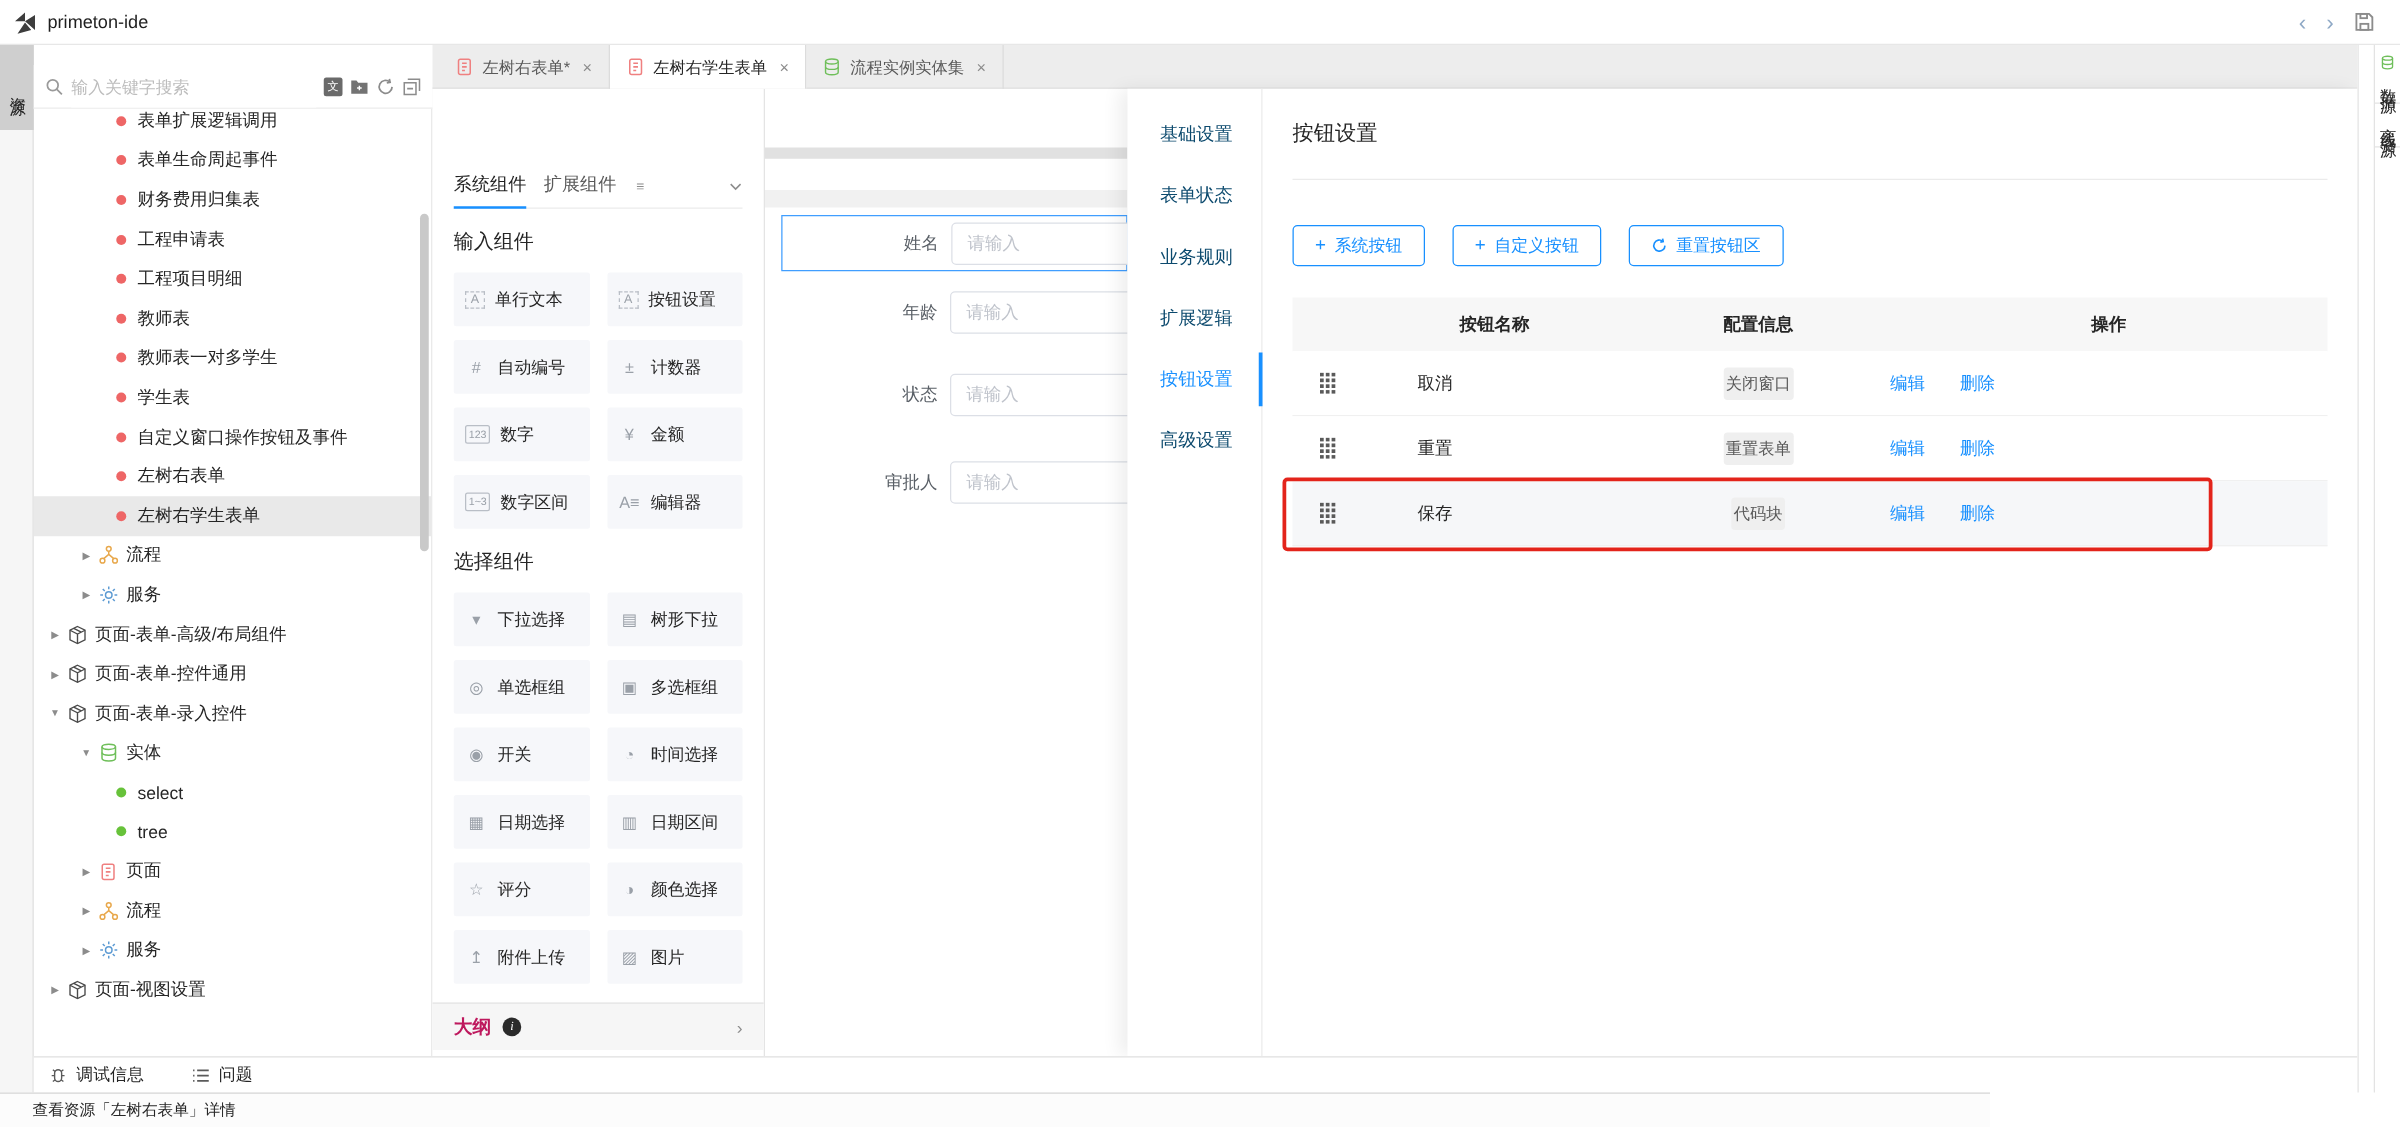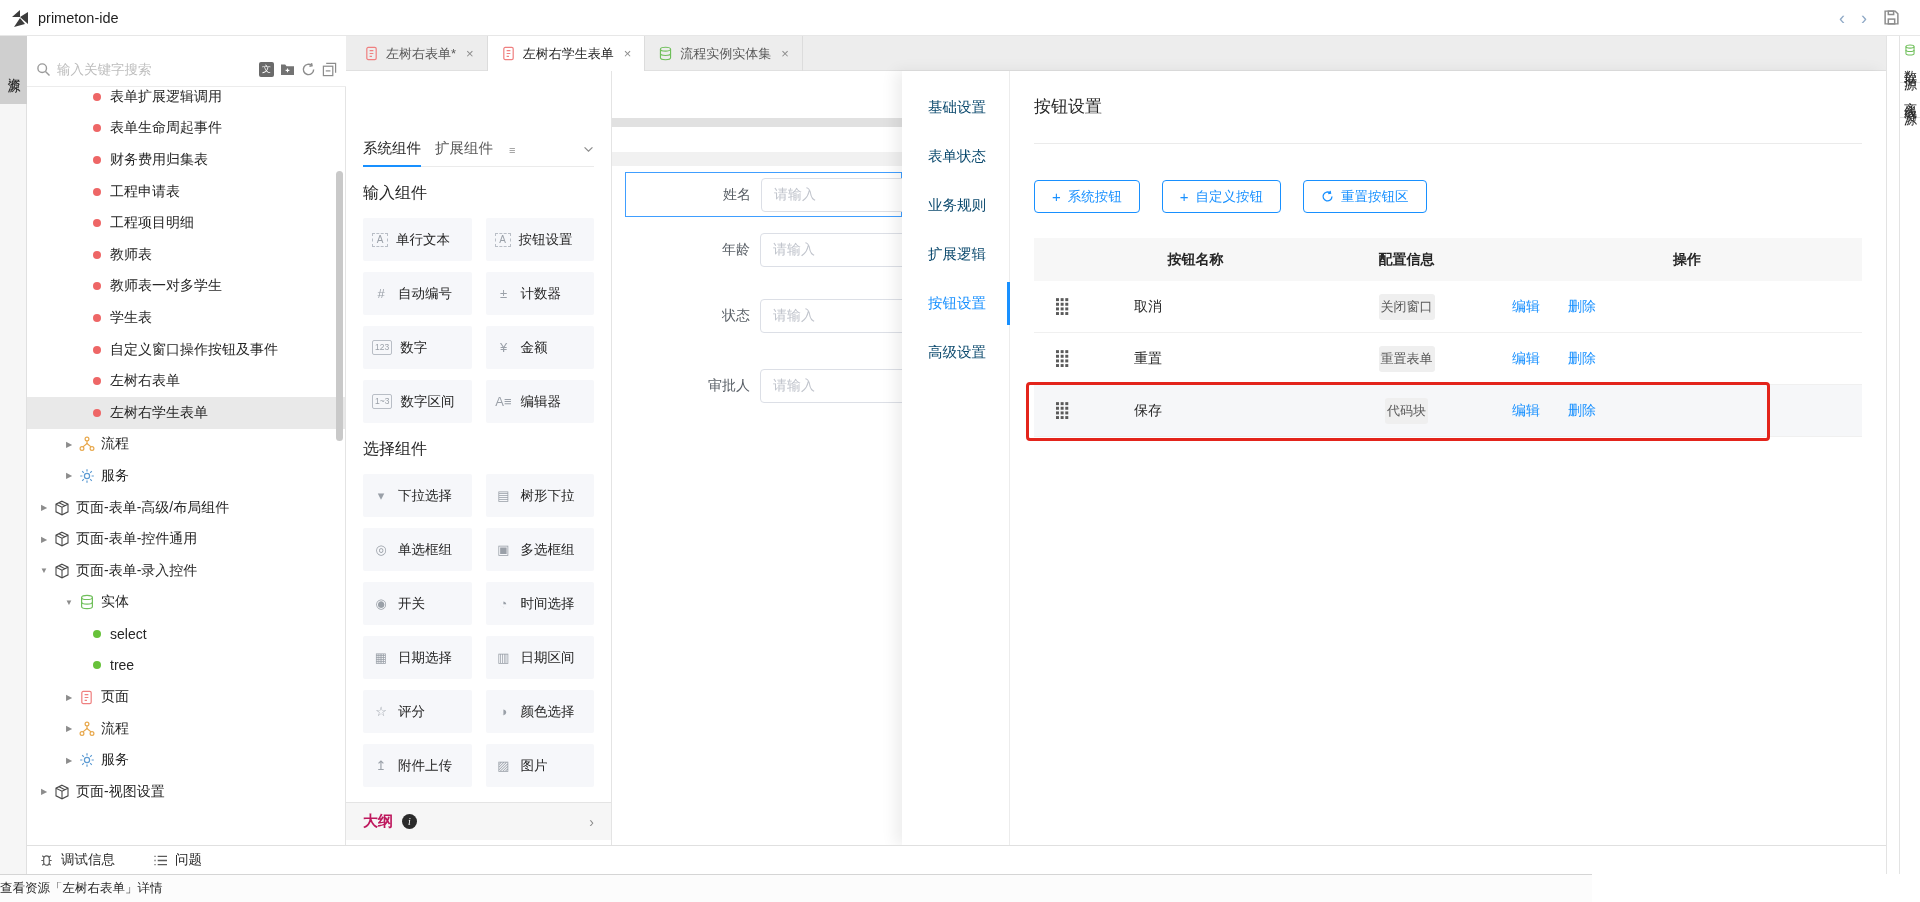--- a/index.html
+++ b/index.html
@@ -86,21 +86,21 @@
 #red-box{position:absolute;left:-8px;width:744px;height:59px;border:3px solid #e3241b;border-radius:4px;pointer-events:none;z-index:2}
 #api-link{position:absolute;left:0;right:0;bottom:20px;display:flex;justify-content:center;align-items:center;gap:7px;color:#1890ff;font-size:14px}
 
 #right-rail-inner{position:absolute;left:1886px;top:36px;width:13px;height:838px;background:#fff;border-left:1px solid #e3e3e3;z-index:20}
 #right-rail-outer{position:absolute;left:1899px;top:36px;width:21px;height:838px;background:#fff;border-left:1px solid #e3e3e3;z-index:20}
 .rr-tab{display:flex;flex-direction:column;align-items:center;border-bottom:1px solid #e3e3e3;padding:8px 0 10px}
 .rr-label{writing-mode:vertical-rl;font-size:13px;color:#262626;letter-spacing:4px}
 
 #bottombar{position:absolute;left:27px;top:845px;width:1859px;height:29px;background:#fff;border-top:1px solid #e0e0e0;display:flex;align-items:center;gap:38px;padding-left:12px;z-index:15}
 .bb-item{display:flex;align-items:center;gap:7px;font-size:13.5px;color:#262626}
-#statusbar{position:absolute;left:0;top:874px;width:1592px;height:28px;background:#fcfcfc;border-top:1px solid #d5d5d5;display:flex;align-items:center;font-size:12.5px;color:#262626;z-index:30}
+#statusbar{position:absolute;left:0;top:874px;width:1592px;height:28px;background:#fcfcfc;border-top:1px solid #d5d5d5;display:flex;align-items:center;padding-left:26px;font-size:12.5px;color:#262626;z-index:30}
 </style>
 </head>
 <body>
 
 <div id="app">
 
   <div id="titlebar">
     <span id="logo">
       <svg viewBox="0 0 20 20" width="20" height="20">
           <path fill="#3d3d3d" d="M2 9l8-7v7zM18 4l-8 5 8 7zM4 19l6-9 5 6z"></path>

